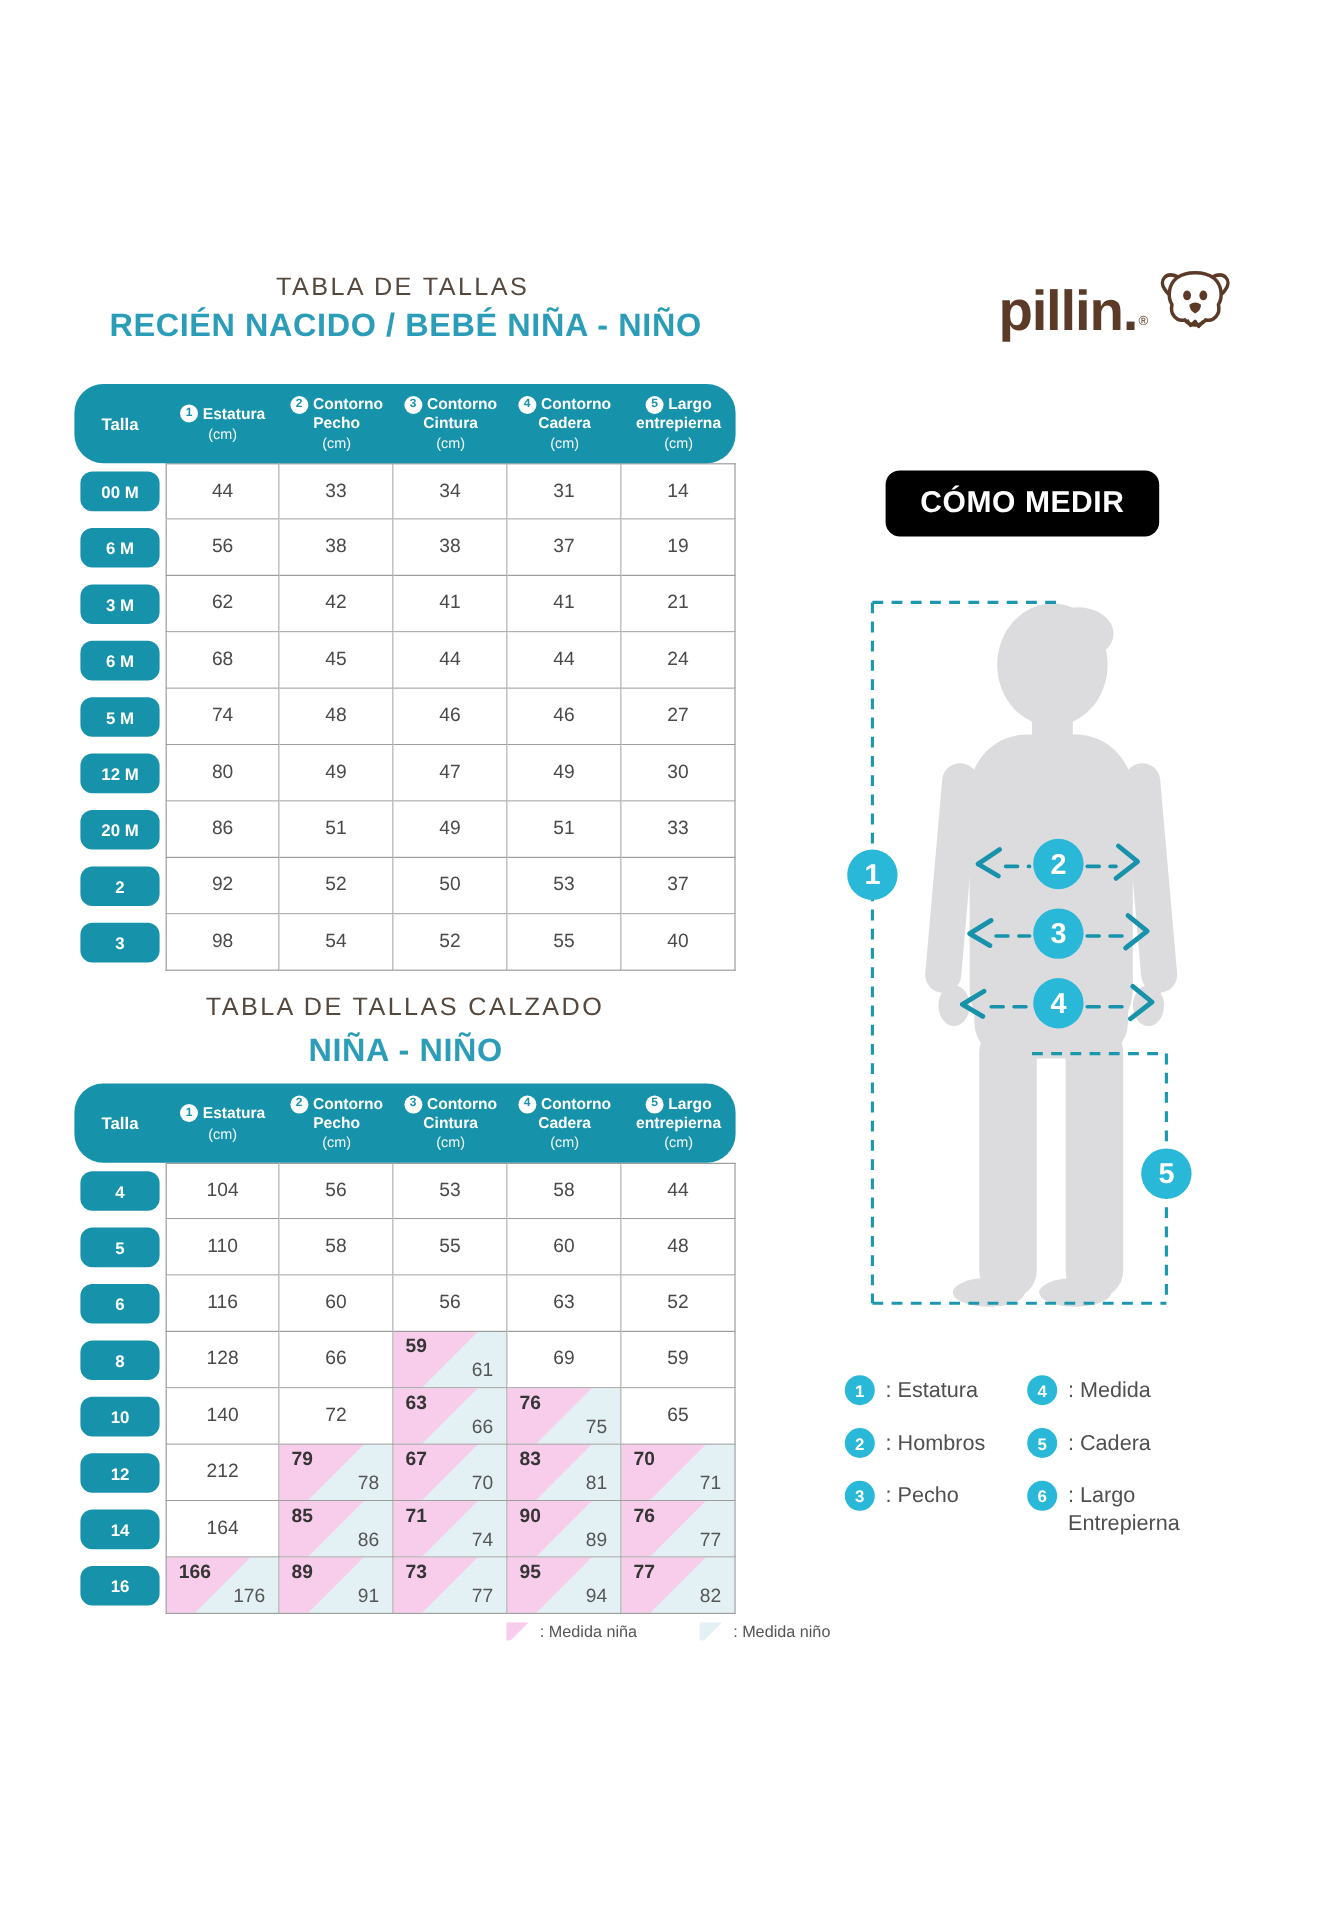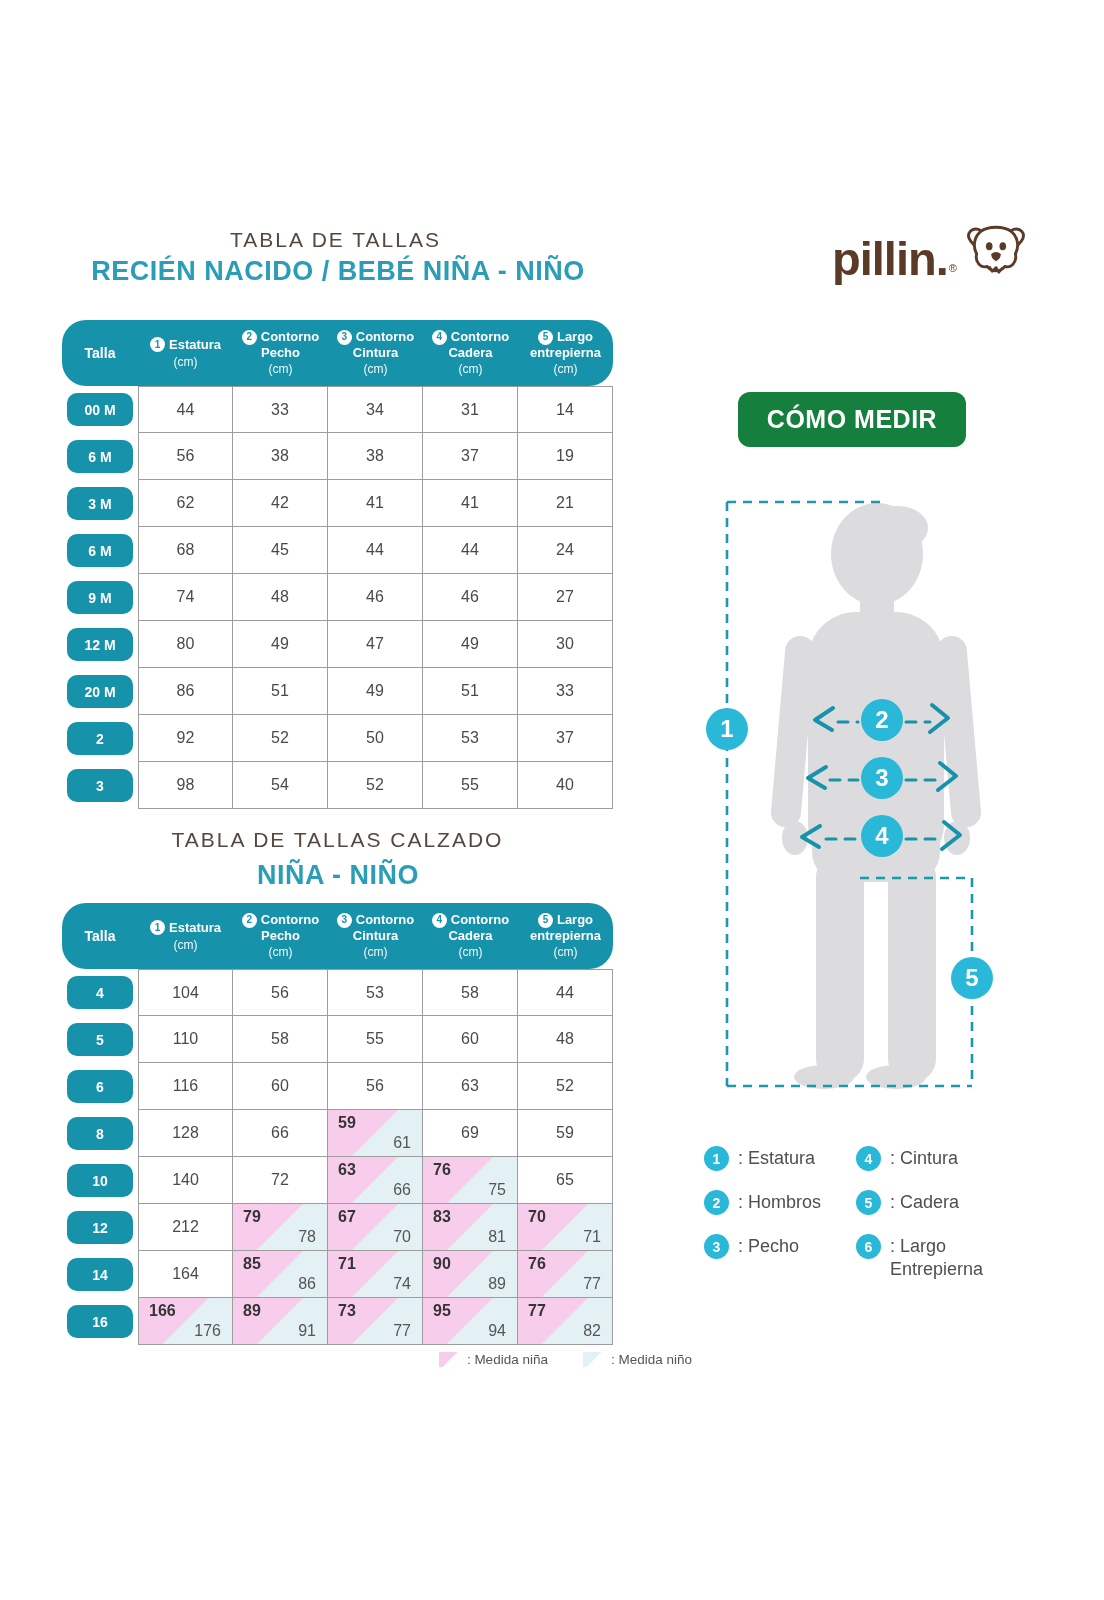--- a/index.html
+++ b/index.html
@@ -43,33 +43,33 @@
          border-bottom:1px solid #9d9d9d;display:flex;align-items:center;justify-content:center;
          font-size:16px;color:#4a4a4a;position:relative;background:#fff;}
   .tcell:nth-child(2){border-left:1px solid #9d9d9d;}
   .trow:first-child .tcell{border-top:1px solid #9d9d9d;}
   .tcell.split{background:linear-gradient(135deg,#f8cdeb 49.5%,#e3f1f5 50.5%);}
   .tcell .nina{position:absolute;top:4px;left:10px;font-weight:bold;color:#353535;}
   .tcell .nino{position:absolute;bottom:4px;right:11px;color:#565656;}
 
   
   #split-legend{position:absolute;left:62px;top:1352px;width:630px;display:flex;
-                justify-content:flex-end;gap:35px;align-items:center;font-size:13.5px;color:#555;}
+                justify-content:flex-end;gap:52px;align-items:center;font-size:13.5px;color:#555;}
   .sl-item{display:flex;align-items:center;gap:6px;}
   .swatch{width:22px;height:15px;flex:none;}
   .swatch.nina{background:linear-gradient(135deg,#f8cdeb 49.5%,#ffffff 50.5%);}
   .swatch.nino{background:linear-gradient(135deg,#e3f1f5 49.5%,#ffffff 50.5%);}
 
   
   #logo{position:absolute;left:832px;top:222px;display:flex;align-items:flex-end;}
   #logo-text{font-size:47px;font-weight:800;color:#5b3b28;letter-spacing:-1px;line-height:1;}
   #logo-reg{font-size:11px;color:#5b3b28;align-self:flex-end;margin:0 2px 8px 1px;}
   #logo-dog{margin-left:4px;}
 
-  #como-btn{position:absolute;left:738px;top:392px;width:228px;height:55px;background:#15803d;
+  #como-btn{position:absolute;left:738px;top:392px;width:228px;height:55px;background:#000000;
             border-radius:12px;color:#fff;font-weight:bold;font-size:25px;letter-spacing:.5px;
             display:flex;align-items:center;justify-content:center;border:none;cursor:pointer;
             font-family:"Liberation Sans",sans-serif;}
 
   #figure{position:absolute;left:700px;top:486px;}
 
   #measure-legend{position:absolute;left:704px;top:1146px;display:grid;
                   grid-auto-flow:column;grid-template-rows:repeat(3,44px);
                   grid-template-columns:152px auto;}
   .ml-item{display:flex;align-items:flex-start;gap:9px;font-size:18px;color:#4f4f4f;}
@@ -166,21 +166,21 @@
             <div class="pill">6 M</div>
           </div>
           <div class="tcell">68</div>
           <div class="tcell">45</div>
           <div class="tcell">44</div>
           <div class="tcell">44</div>
           <div class="tcell">24</div>
         </div>
         <div class="trow">
           <div class="pillcell">
-            <div class="pill">9 M</div>
+            <div class="pill">5 M</div>
           </div>
           <div class="tcell">74</div>
           <div class="tcell">48</div>
           <div class="tcell">46</div>
           <div class="tcell">46</div>
           <div class="tcell">27</div>
         </div>
         <div class="trow">
           <div class="pillcell">
             <div class="pill">12 M</div>
@@ -493,21 +493,21 @@
       <div class="ml-item">
         <span class="ml-num">2</span>
         <span class="ml-label">: Hombros</span>
       </div>
       <div class="ml-item">
         <span class="ml-num">3</span>
         <span class="ml-label">: Pecho</span>
       </div>
       <div class="ml-item">
         <span class="ml-num">4</span>
-        <span class="ml-label">: Cintura</span>
+        <span class="ml-label">: Medida</span>
       </div>
       <div class="ml-item">
         <span class="ml-num">5</span>
         <span class="ml-label">: Cadera</span>
       </div>
       <div class="ml-item">
         <span class="ml-num">6</span>
         <span class="ml-label">: Largo Entrepierna</span>
       </div>
     </div>

